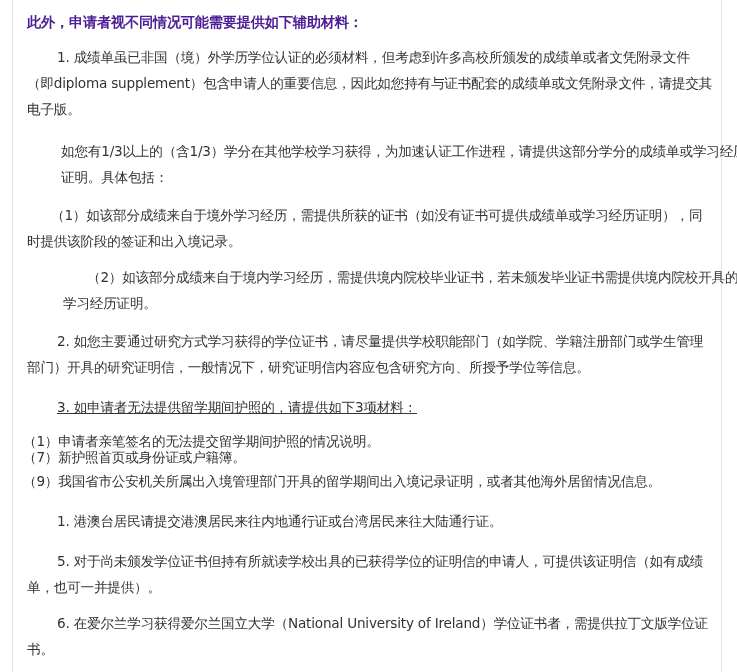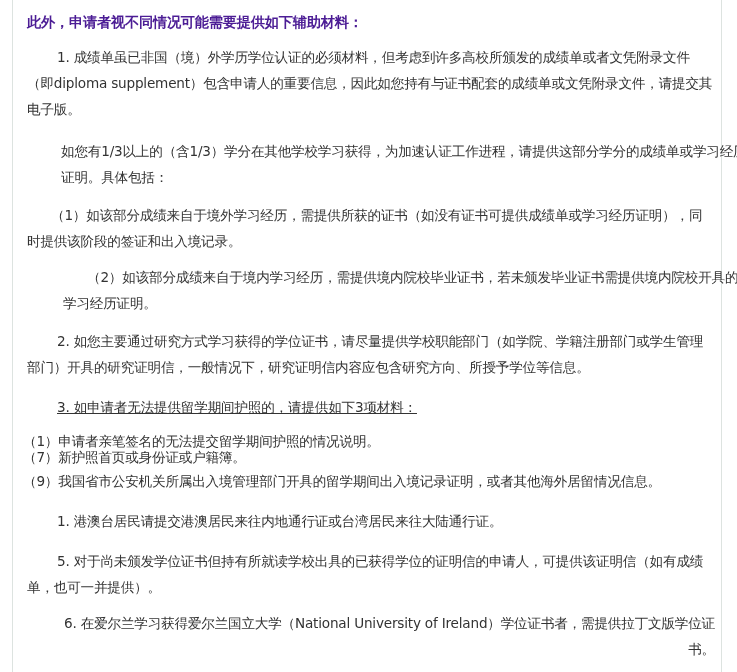--- a/index.html
+++ b/index.html
@@ -33,14 +33,14 @@
 
   <div class="p indent" style="position:absolute;top:394px;width:688px;text-decoration:underline;">3. 如申请者无法提供留学期间护照的，请提供如下3项材料：</div>
   <div class="p" style="position:absolute;top:420px;width:688px;left:-4px;margin-top:8px;">（1）申请者亲笔签名的无法提交留学期间护照的情况说明。</div>
   <div class="p" style="position:absolute;top:444px;width:688px;left:-4px;">（7）新护照首页或身份证或户籍簿。</div>
   <div class="p" style="position:absolute;top:468px;width:700px;left:-4px;">（9）我国省市公安机关所属出入境管理部门开具的留学期间出入境记录证明，或者其他海外居留情况信息。</div>
 
   <div class="p indent" style="position:absolute;top:508px;width:688px;">1. 港澳台居民请提交港澳居民来往内地通行证或台湾居民来往大陆通行证。</div>
 
   <div class="p indent" style="position:absolute;top:548px;width:688px;">5. 对于尚未颁发学位证书但持有所就读学校出具的已获得学位的证明信的申请人，可提供该证明信（如有成绩单，也可一并提供）。</div>
 
-  <div class="p indent" style="position:absolute;top:610px;width:688px;text-align:right;">6. 在爱尔兰学习获得爱尔兰国立大学（National University of Ireland）学位证书者，需提供拉丁文版学位证书。</div>
+  <div class="p indent" style="position:absolute;top:610px;width:688px;">6. 在爱尔兰学习获得爱尔兰国立大学（National University of Ireland）学位证书者，需提供拉丁文版学位证书。</div>
 </div>
 
 </body></html>

